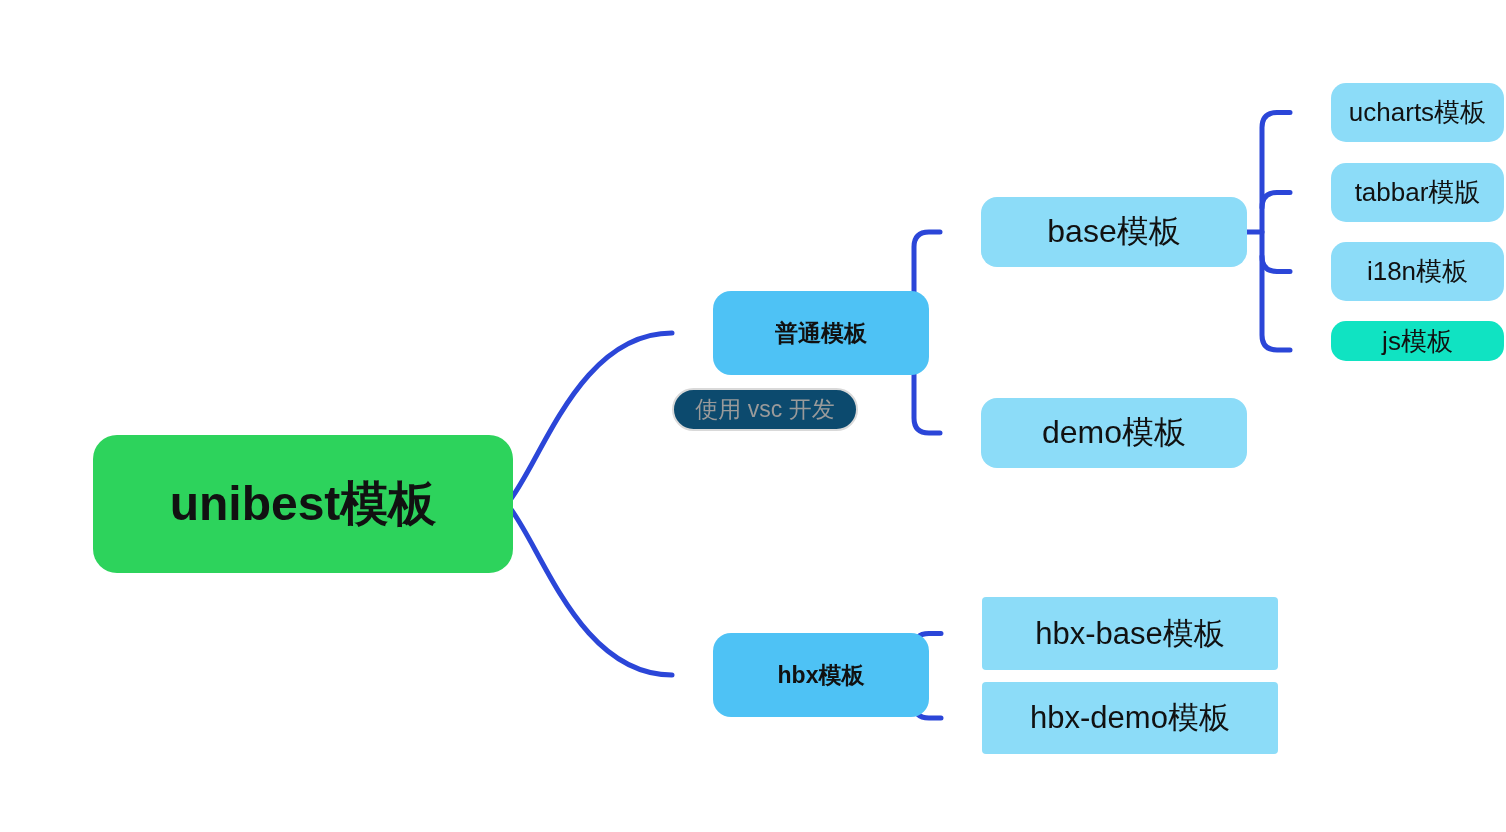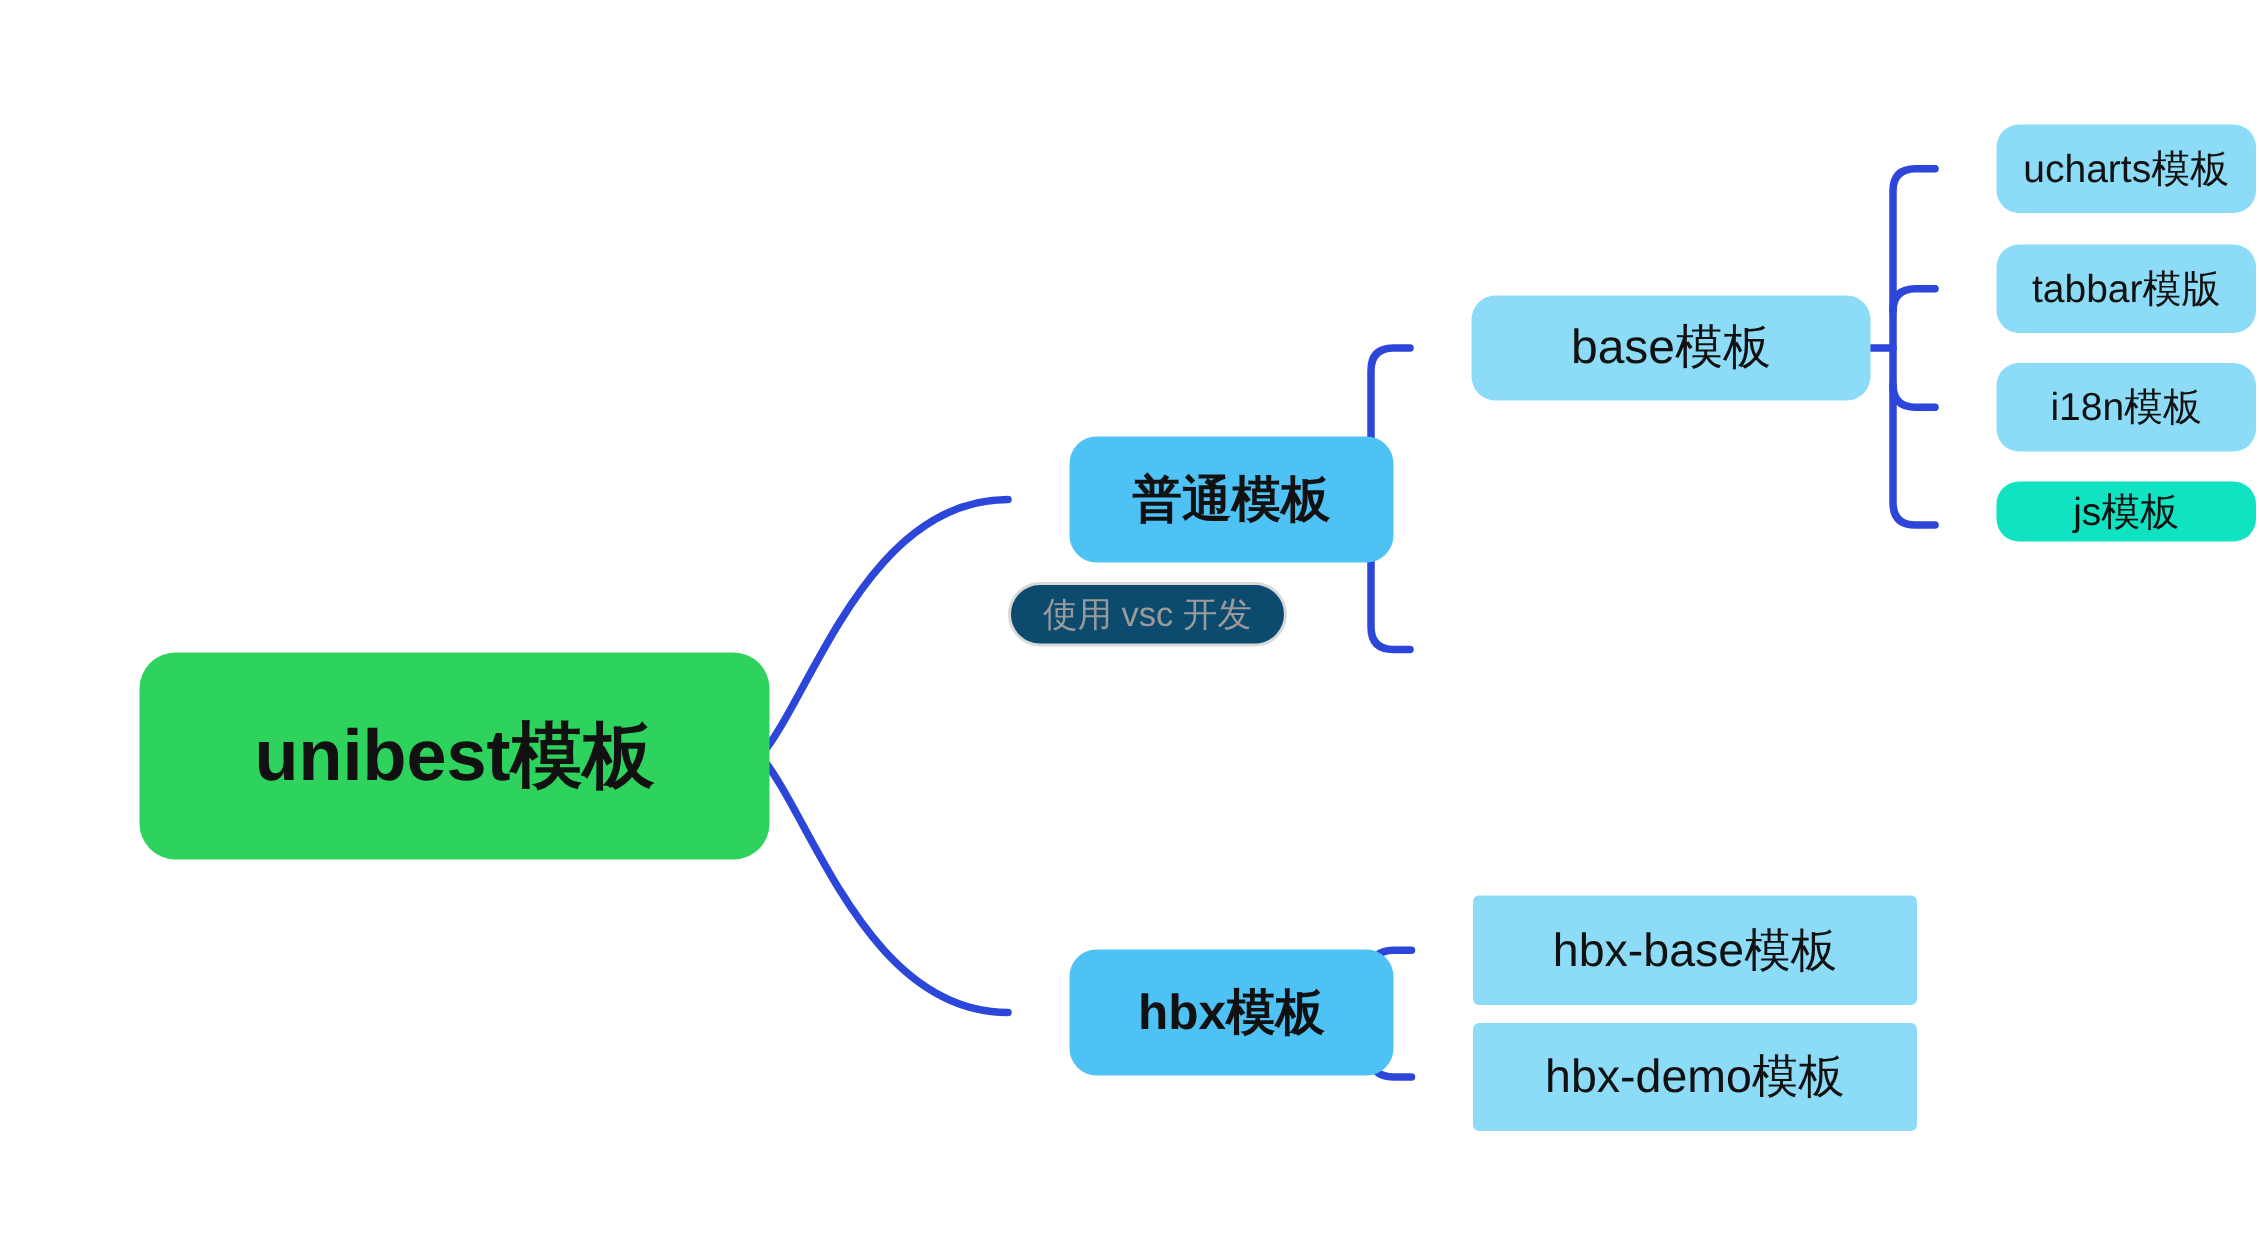--- a/index.html
+++ b/index.html
@@ -52,21 +52,21 @@
     left: 52px; top: 435px; width: 420px; height: 138px;
     background: var(--root-bg);
     border-radius: 24px;
     font-size: 48px;
     font-weight: 700;
   }
   .node-branch {
     width: 216px; height: 84px;
     background: var(--branch-bg);
     border-radius: 18px;
-    font-size: 33px;
+    font-size: 23px;
     font-weight: 700;
   }
   .node-putong { left: 672px; top: 291px; }
   .node-hbx    { left: 672px; top: 633px; }
 
   .node-sub {
     width: 266px; height: 70px;
     background: var(--leaf-bg);
     border-radius: 16px;
     font-size: 32px;
@@ -136,20 +136,21 @@
     <path d="M888 675 H914"></path>
     <path d="M941 633.5 H929 Q914 633.5 914 648.5 V703 Q914 718 929 718 H941"></path>
   </svg>
 
   <div class="node node-root">unibest模板</div>
 
   <div class="node node-branch node-putong">普通模板</div>
   <div class="note note-vsc">使用 vsc 开发</div>
 
   <div class="node node-sub node-base">base模板</div>
+  <div class="node node-sub node-demo">demo模板</div>
 
   <div class="node node-leaf node-ucharts">ucharts模板</div>
   <div class="node node-leaf node-tabbar">tabbar模版</div>
   <div class="node node-leaf node-i18n">i18n模板</div>
   <div class="node node-leaf node-js">js模板</div>
 
   <div class="node node-branch node-hbx">hbx模板</div>
   <div class="node node-hbxchild node-hbx-base">hbx-base模板</div>
   <div class="node node-hbxchild node-hbx-demo">hbx-demo模板</div>
 

